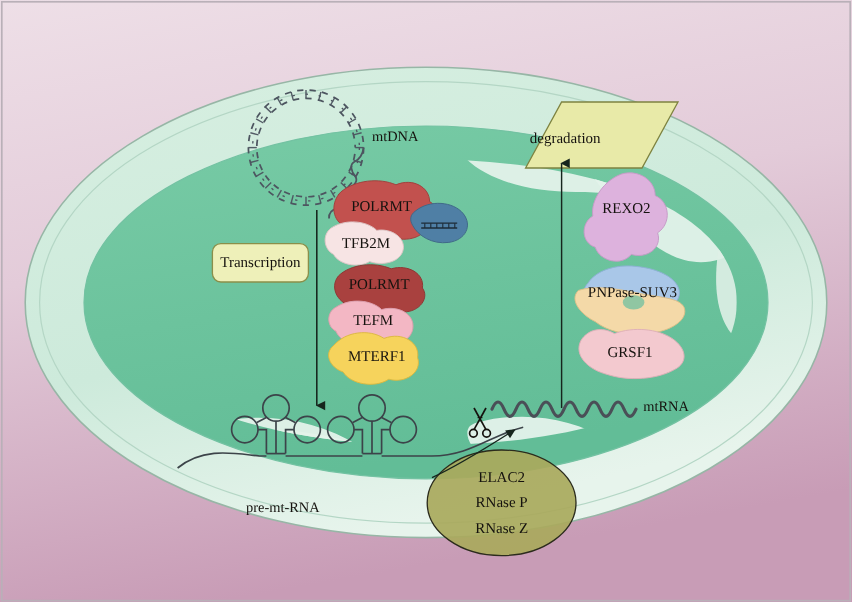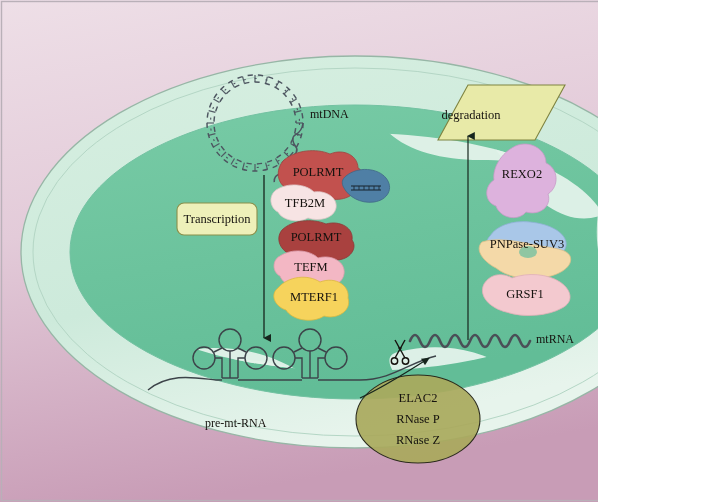--- a/index.html
+++ b/index.html
@@ -1,20 +1,20 @@
 <!DOCTYPE html>
 <html><head>
 <meta charset="utf-8">
 <title>Mitochondrial RNA metabolism diagram</title>
 <style>
   html,body{margin:0;padding:0;background:#ffffff;}
   body{font-family:"Liberation Serif", serif;}
   #figure{
     position:relative;
-    width:598px;height:502px;
+    width:710px;height:502px;
     overflow:hidden;
     box-sizing:border-box;
   }
   #figure svg{display:block;width:710px;height:502px;}
   .lbl{
     font-family:"Liberation Serif", serif;
     fill:#15120e;
     dominant-baseline:middle;
   }
   .lbl-protein{font-size:12.5px;text-anchor:middle;}

